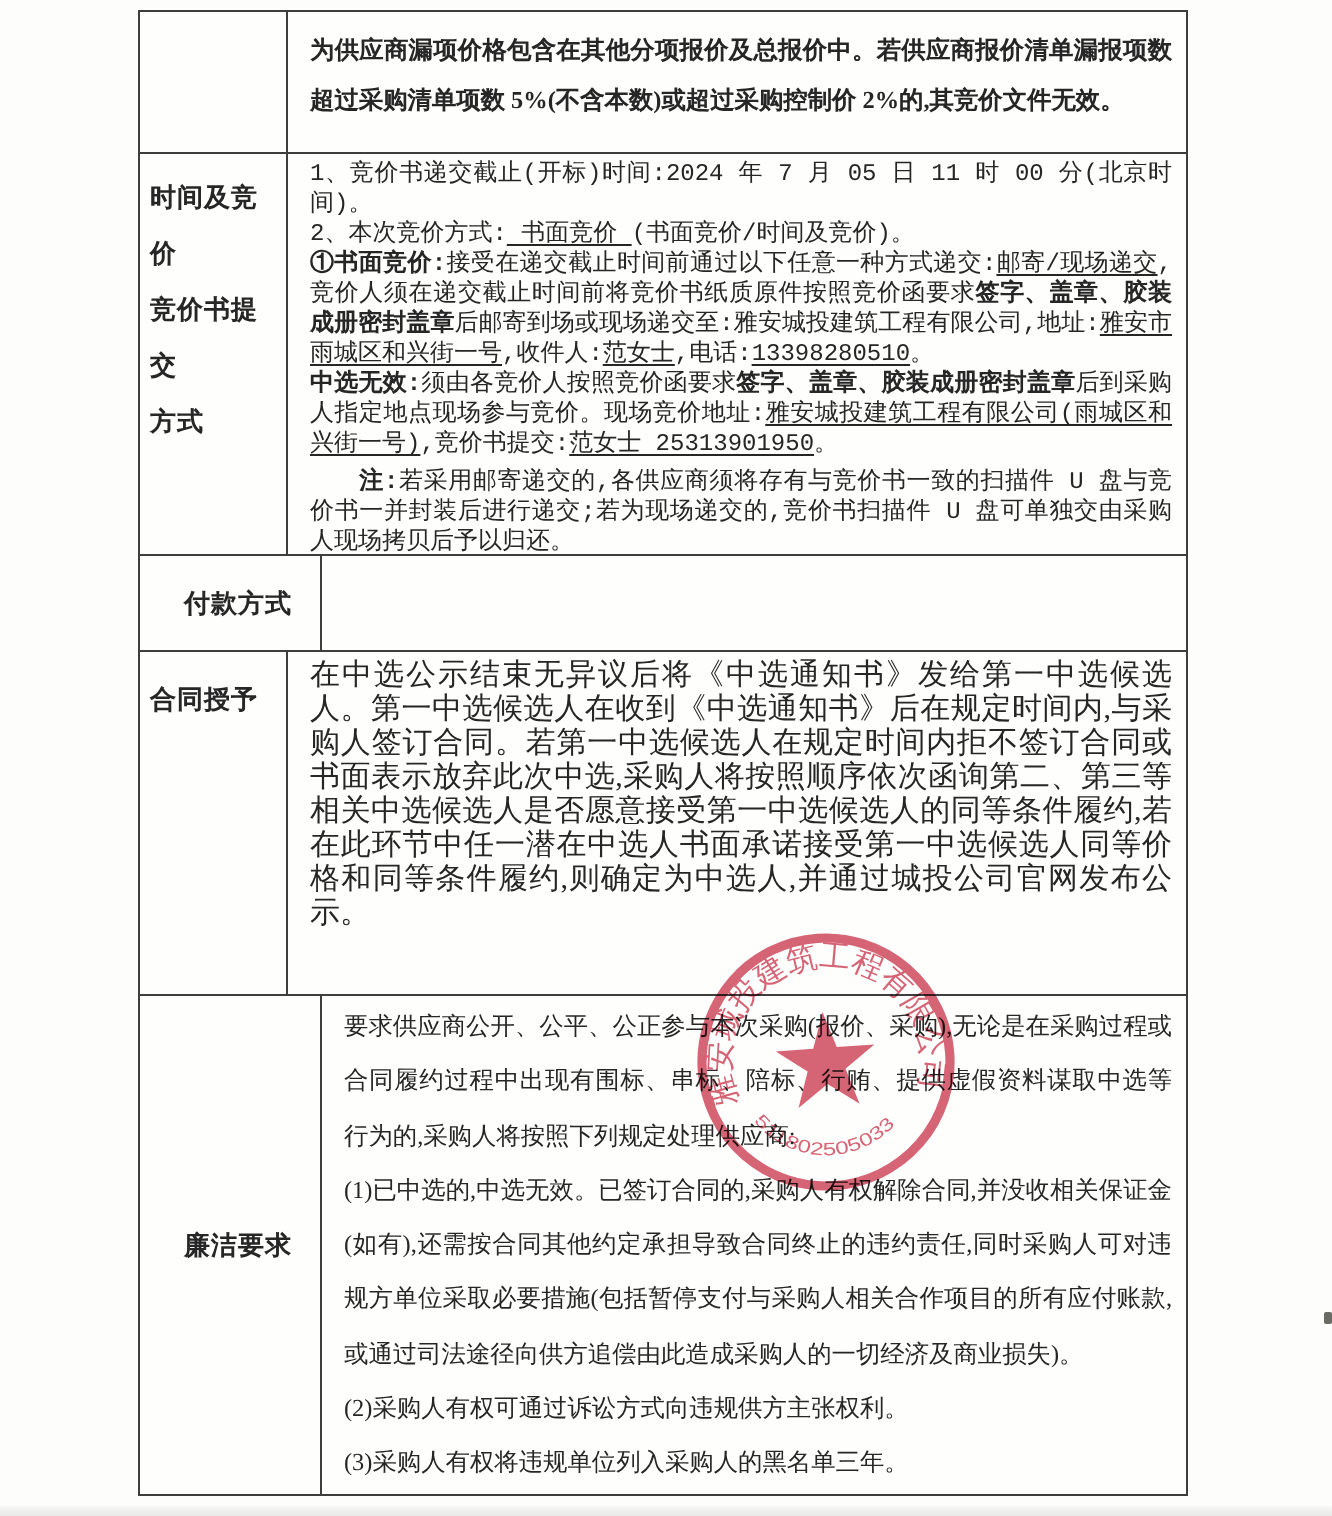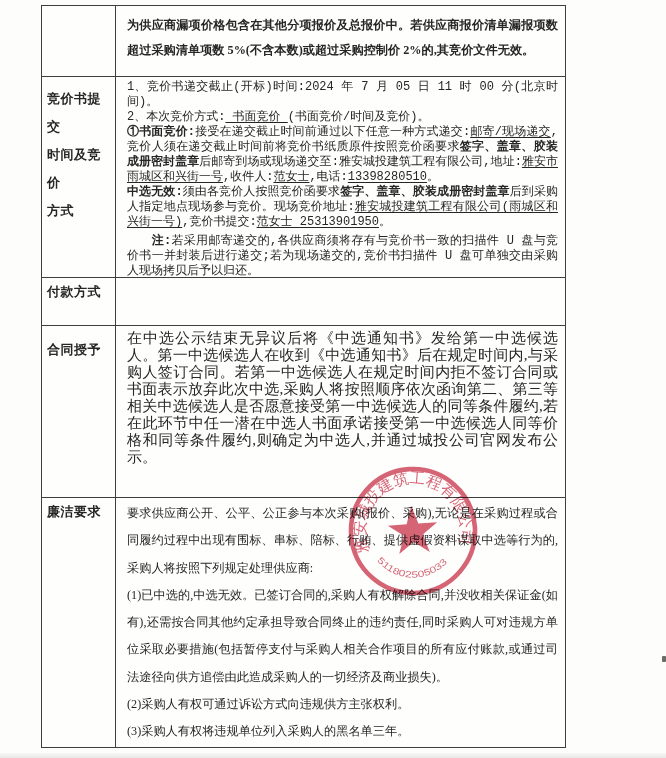--- a/index.html
+++ b/index.html
@@ -6,38 +6,38 @@
   body { background:#ffffff; }
   .page {
     position:relative;
     width:666px; height:758px;
     background:#fdfdfc;
     font-family:"Liberation Serif","DejaVu Serif",serif;
     color:#262626;
     overflow:hidden;
   }
   .doc-table {
-    position:absolute; left:41px; top:5px;
+    position:absolute; left:69px; top:5px;
     width:525px; height:743px;
     border:1.5px solid #3e3e3e;
     box-sizing:border-box;
     display:flex; flex-direction:column;
     background:#fefefd;
   }
   .t-row { display:flex; box-sizing:border-box; border-bottom:1.3px solid #3e3e3e; }
   .t-row:last-child { border-bottom:none; flex:1; }
   .cell-label {
     width:74px; box-sizing:border-box;
     border-right:1.3px solid #3e3e3e;
     font-weight:bold; font-size:13px; letter-spacing:0.5px;
     line-height:28px;
     padding:8px 2px 0 5px;
     display:flex; flex-direction:column;
   }
-  .cell-label.v-center { padding-top:0; }
+  .cell-label.v-center { justify-content:center; padding-top:0;margin-left:17px; }
   .cell-content {
     flex:1; box-sizing:border-box;
     padding:0 7px 0 11px;
     text-align:justify;
     overflow:hidden;
   }
   .cell-content p { margin:0; }
   .b { font-weight:bold; }
   .u { text-decoration:underline; text-underline-offset:2px; text-decoration-thickness:1px; }
 
@@ -80,22 +80,22 @@
 
     <div class="t-row row-1">
       <div class="cell-label"></div>
       <div class="cell-content">
           <p><span class="b">为供应商漏项价格包含在其他分项报价及总报价中。若供应商报价清单漏报项数超过采购清单项数 5%(不含本数)或超过采购控制价 2%的,其竞价文件无效。</span></p>
         </div>
     </div>
 
     <div class="t-row row-2">
       <div class="cell-label">
+          <div>时间及竞价</div>
           <div>竞价书提交</div>
-          <div>时间及竞价</div>
           <div>方式</div>
         </div>
       <div class="cell-content">
           <p><span>1、竞价书递交截止(开标)时间:2024 年 7 月 05 日 11 时 00 分(北京时间)。</span></p>
           <p><span>2、本次竞价方式:</span><span class="u"> 书面竞价 </span><span>(书面竞价/时间及竞价)。</span></p>
           <p><span class="b">①书面竞价:</span><span>接受在递交截止时间前通过以下任意一种方式递交:</span><span class="u">邮寄/现场递交</span><span>,竞价人须在递交截止时间前将竞价书纸质原件按照竞价函要求</span><span class="b">签字、盖章、胶装成册密封盖章</span><span>后邮寄到场或现场递交至:雅安城投建筑工程有限公司,地址:</span><span class="u">雅安市雨城区和兴街一号</span><span>,收件人:</span><span class="u">范女士</span><span>,电话:</span><span class="u">13398280510</span><span>。</span></p>
           <p><span class="b">中选无效:</span><span>须由各竞价人按照竞价函要求</span><span class="b">签字、盖章、胶装成册密封盖章</span><span>后到采购人指定地点现场参与竞价。现场竞价地址:</span><span class="u">雅安城投建筑工程有限公司(雨城区和兴街一号)</span><span>,竞价书提交:</span><span class="u">范女士 25313901950</span><span>。</span></p>
           <p class="note"><span class="b">　　注:</span><span>若采用邮寄递交的,各供应商须将存有与竞价书一致的扫描件 U 盘与竞价书一并封装后进行递交;若为现场递交的,竞价书扫描件 U 盘可单独交由采购人现场拷贝后予以归还。</span></p>
         </div>
     </div>

